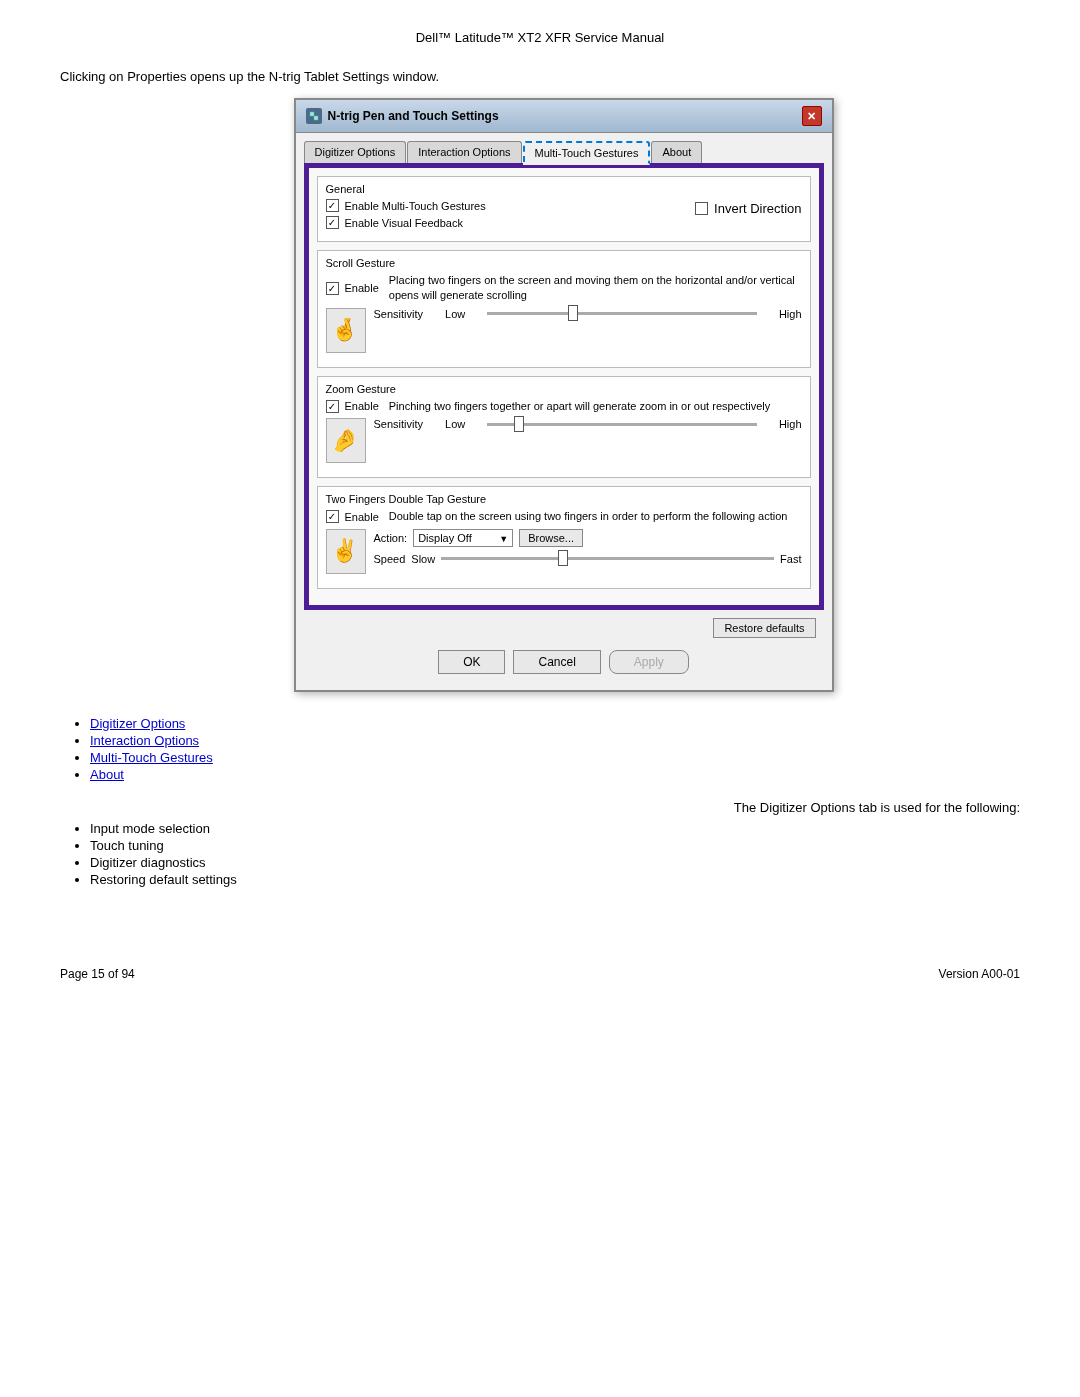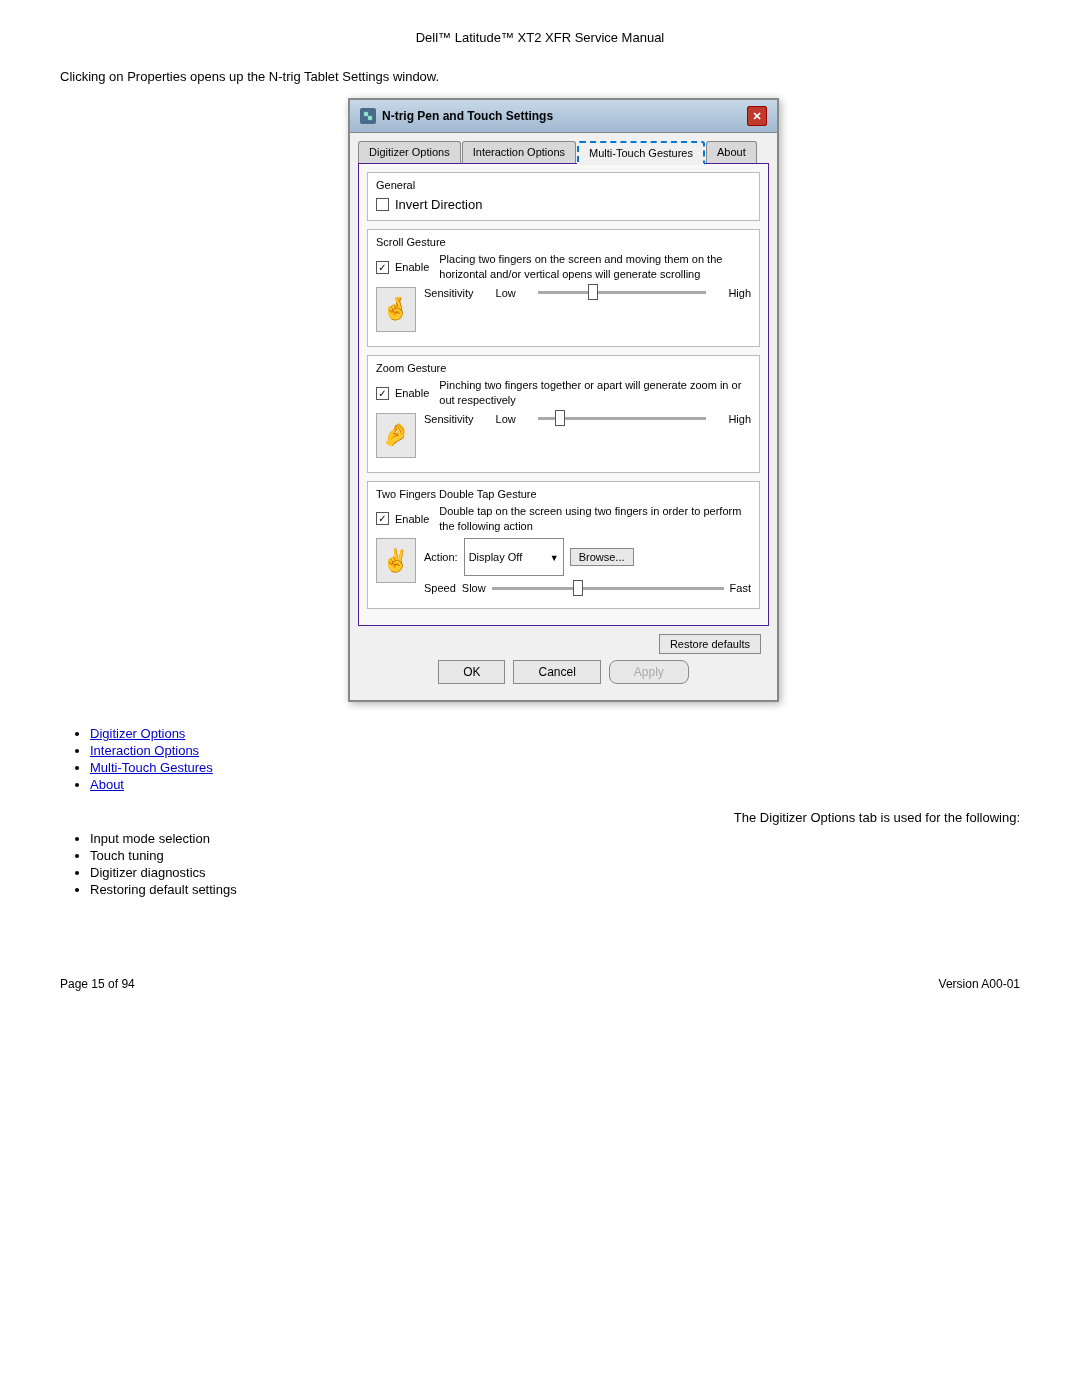--- a/index.html
+++ b/index.html
@@ -21,21 +21,21 @@
       font-size: 13px;
       margin-bottom: 14px;
     }
     
     .dialog-wrapper {
       display: flex;
       justify-content: center;
       margin-bottom: 24px;
     }
     .dialog {
-      width: 431px;
+      width: 540px;
       border: 2px solid #888;
       background: #701a75;
       box-shadow: 2px 2px 8px rgba(0,0,0,0.3);
       margin-left: 47px;
     }
     .dialog-titlebar {
       background: linear-gradient(to bottom, #c8d8e8 0%, #a0b8d0 100%);
       padding: 6px 10px;
       display: flex;
       align-items: center;
@@ -98,21 +98,21 @@
     }
     .tab.selected-dashed {
       border: 2px dashed #0078d7;
       background: #f0f0f0;
       border-bottom: 2px solid #f0f0f0;
       margin-bottom: -2px;
       z-index: 2;
     }
     
     .content-panel {
-      border: 1px solid #4c1d95;
+      border: 5px solid #4c1d95;
       background: #f8f8f8;
       padding: 8px;
       min-height: 380px;
     }
     
     .section-group {
       border: 1px solid #bbb;
       margin-bottom: 8px;
       padding: 6px 8px 8px 8px;
       background: #fff;
@@ -201,21 +201,21 @@
     .action-row {
       display: flex;
       align-items: center;
       gap: 6px;
       font-size: 11px;
       margin-bottom: 6px;
     }
     .dropdown {
       border: 1px solid #888;
       background: #fff;
-      padding: 12px 4px;
+      padding: 2px 4px;
       font-size: 11px;
       width: 100px;
       display: flex;
       align-items: flex-end;
       justify-content: space-between;
     }
     .dropdown-arrow {
       font-size: 9px;
     }
     .browse-btn {
@@ -230,21 +230,21 @@
       display: flex;
       align-items: center;
       gap: 6px;
       font-size: 11px;
     }
     
     .dialog-footer {
       padding: 8px 8px 8px 8px;
       display: flex;
       flex-direction: column;
-      gap: 6px;
+      gap: 12px;
     }
     .restore-row {
       display: flex;
       justify-content: flex-end;
     }
     .restore-btn {
       border: 1px solid #888;
       background: #e8e8e8;
       padding: 3px 10px;
       font-size: 11px;
@@ -374,20 +374,30 @@
         <div class="tab">
           <span>About</span>
         </div>
       </div>
 
       <div class="content-panel">
 
         <div class="section-group">
           <div class="section-label">General</div>
           <div class="general-row">
+            <div class="general-left">
+              <div class="checkbox-row">
+                <div class="checkbox checked"></div>
+                <span>Enable Multi-Touch Gestures</span>
+              </div>
+              <div class="checkbox-row">
+                <div class="checkbox checked"></div>
+                <span>Enable Visual Feedback</span>
+              </div>
+            </div>
             <div class="general-right">
               <div class="checkbox"></div>
               <span>Invert Direction</span>
             </div>
           </div>
         </div>
 
         <div class="section-group">
           <div class="section-label">Scroll Gesture</div>
           <div class="checkbox-row">

